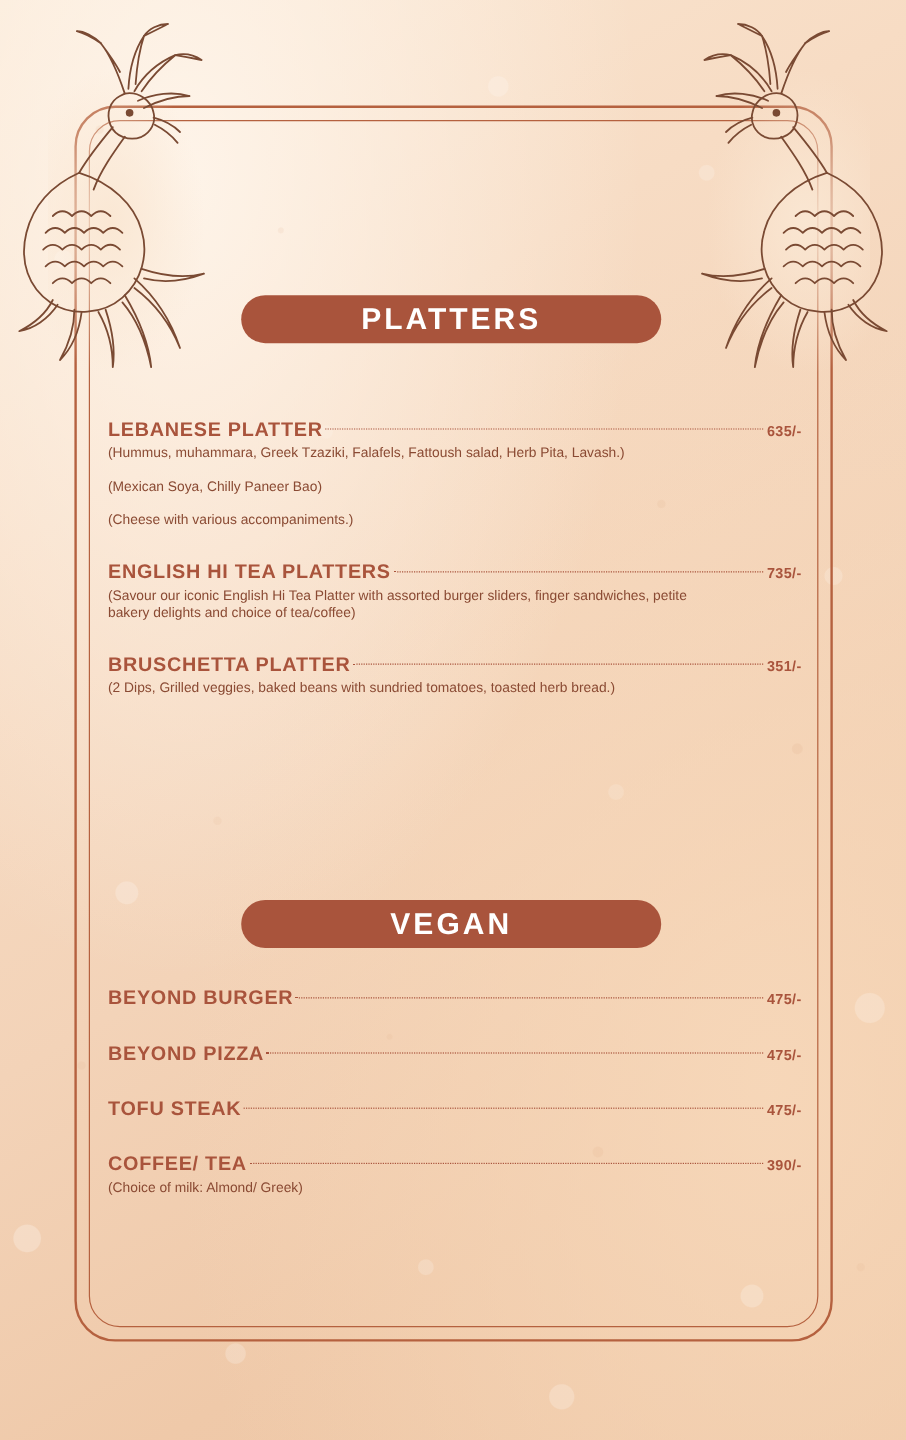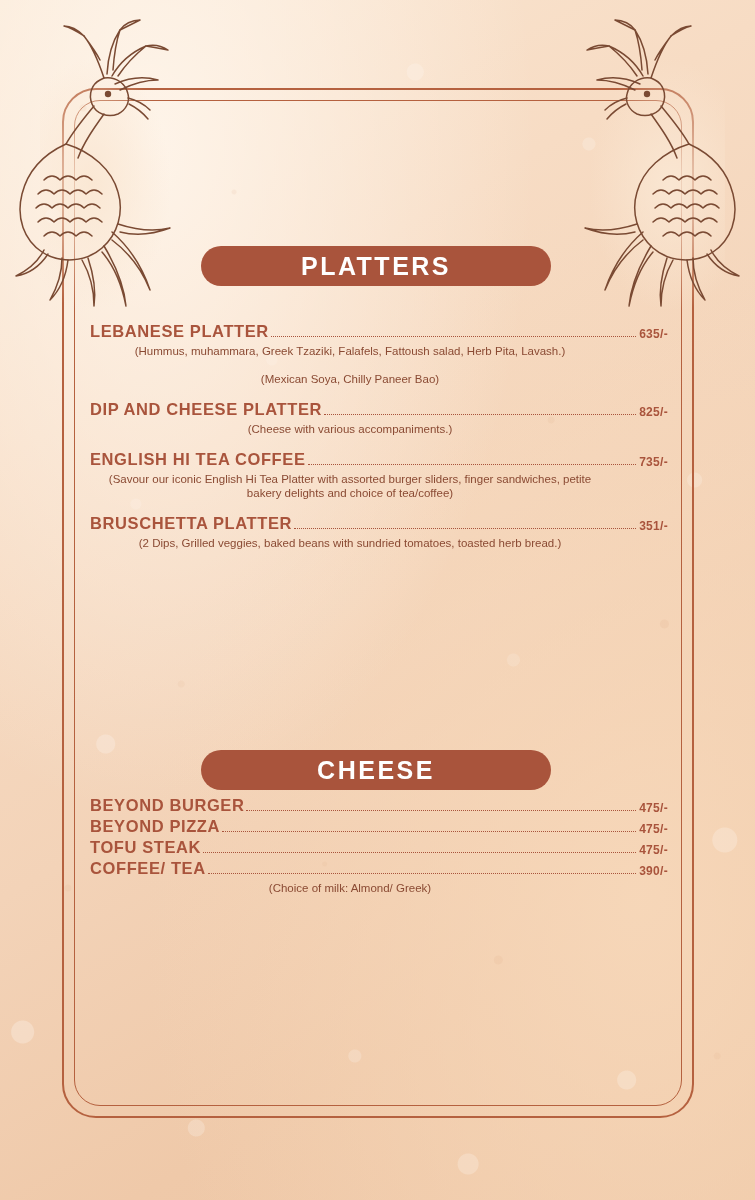--- a/index.html
+++ b/index.html
@@ -154,22 +154,23 @@
     width: 578px;
   }
   #platters-items { top: 222px; }
   #vegan-items { top: 696px; }
 
   .menu-item { margin-bottom: 14px; }
   .menu-item.tight { margin-bottom: 2px; }
 
   .item-line {
     display: flex;
-    align-items: flex-end;
+    align-items: center;
     width: 100%;
+    margin-top: 27px;
   }
   .item-name {
     color: #a9543c;
     font-size: 16.5px;
     font-weight: bold;
     letter-spacing: 0.6px;
     white-space: nowrap;
   }
   .dots {
     flex: 1 1 auto;
@@ -184,21 +185,20 @@
     font-weight: bold;
     white-space: nowrap;
     letter-spacing: 0.3px;
   }
   .item-desc {
     color: #8a4a33;
     font-size: 11.5px;
     line-height: 14px;
     margin-top: 3px;
     max-width: 520px;
-    text-align: center;
   }
 </style>
 </head>
 <body>
 
 <div id="menu-page">
 
   <div id="paper-texture"></div>
   <div id="paper-speckles"></div>
 
@@ -288,50 +288,45 @@
           <span class="item-price">635/-</span>
         </div>
         <div class="item-desc">(Hummus, muhammara, Greek Tzaziki, Falafels, Fattoush salad, Herb Pita, Lavash.)</div>
       </div>
 
       <div class="menu-item">
         <div class="item-desc">(Mexican Soya, Chilly Paneer Bao)</div>
       </div>
 
       <div class="menu-item">
-        <div class="item-line">
-          <span class="item-name">DIP AND CHEESE PLATTER</span>
-          <span class="dots"></span>
-          <span class="item-price">825/-</span>
-        </div>
         <div class="item-desc">(Cheese with various accompaniments.)</div>
       </div>
 
       <div class="menu-item">
         <div class="item-line">
-          <span class="item-name">ENGLISH HI TEA COFFEE</span>
+          <span class="item-name">ENGLISH HI TEA PLATTERS</span>
           <span class="dots"></span>
           <span class="item-price">735/-</span>
         </div>
         <div class="item-desc">(Savour our iconic English Hi Tea Platter with assorted burger sliders, finger sandwiches, petite bakery delights and choice of tea/coffee)</div>
       </div>
 
       <div class="menu-item">
         <div class="item-line">
           <span class="item-name">BRUSCHETTA PLATTER</span>
           <span class="dots"></span>
           <span class="item-price">351/-</span>
         </div>
         <div class="item-desc">(2 Dips, Grilled veggies, baked beans with sundried tomatoes, toasted herb bread.)</div>
       </div>
 
     </div>
 
     <div class="section-banner" id="banner-vegan">
-      <span>CHEESE</span>
+      <span>VEGAN</span>
     </div>
 
     <div class="section-items" id="vegan-items">
 
       <div class="menu-item tight">
         <div class="item-line">
           <span class="item-name">BEYOND BURGER</span>
           <span class="dots"></span>
           <span class="item-price">475/-</span>
         </div>

